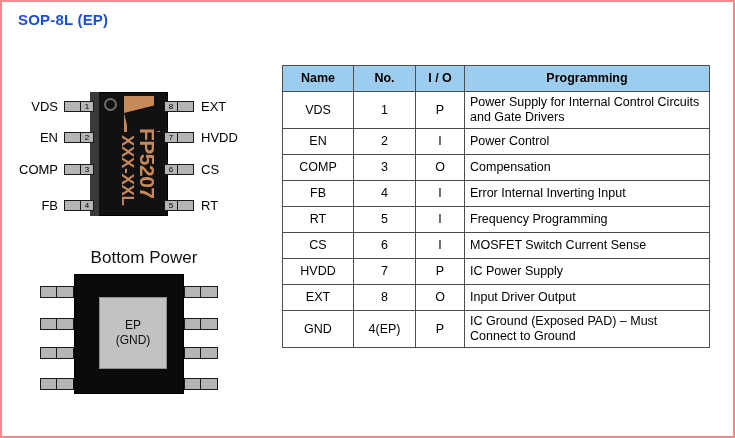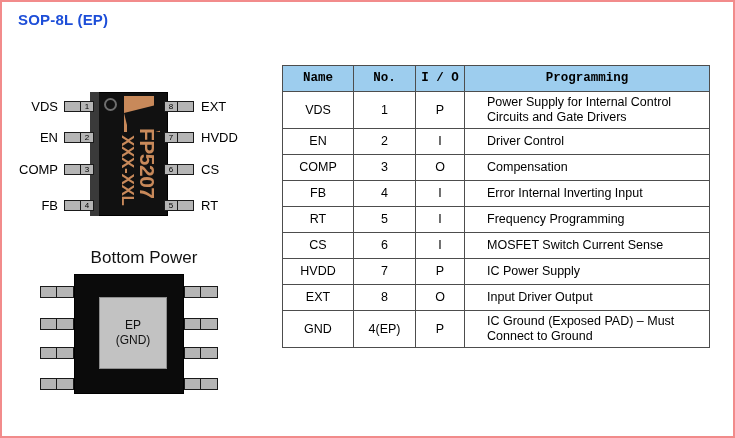--- a/index.html
+++ b/index.html
@@ -207,26 +207,25 @@
     padding: 3px 4px;
     vertical-align: middle;
     line-height: 15px;
   }
   #pin-table thead th {
     background: #9dcdee;
     font-weight: bold;
     text-align: center;
     height: 21px;
     padding: 2px 4px;
-    font-family: Liberation Mono, monospace;
   }
   #pin-table td.c-name { text-align: center; width: 62px; }
   #pin-table td.c-no   { text-align: center; width: 53px; }
   #pin-table td.c-io   { text-align: center; width: 40px; }
-  #pin-table td.c-desc { text-align: left; padding-left: 22px; }
+  #pin-table td.c-desc { text-align: left; padding-left: 5px; }
   #pin-table th.h-name { width: 62px; }
   #pin-table th.h-no   { width: 53px; }
   #pin-table th.h-io   { width: 40px; }
   #pin-table tbody tr { height: 26px; }
 </style>
 </head>
 <body>
 
 <div id="page">
 
@@ -350,21 +349,21 @@
       <tr>
         <td class="c-name">VDS</td>
         <td class="c-no">1</td>
         <td class="c-io">P</td>
         <td class="c-desc">Power Supply for Internal Control Circuits and Gate Drivers</td>
       </tr>
       <tr>
         <td class="c-name">EN</td>
         <td class="c-no">2</td>
         <td class="c-io">I</td>
-        <td class="c-desc">Driver Control</td>
+        <td class="c-desc">Power Control</td>
       </tr>
       <tr>
         <td class="c-name">COMP</td>
         <td class="c-no">3</td>
         <td class="c-io">O</td>
         <td class="c-desc">Compensation</td>
       </tr>
       <tr>
         <td class="c-name">FB</td>
         <td class="c-no">4</td>

